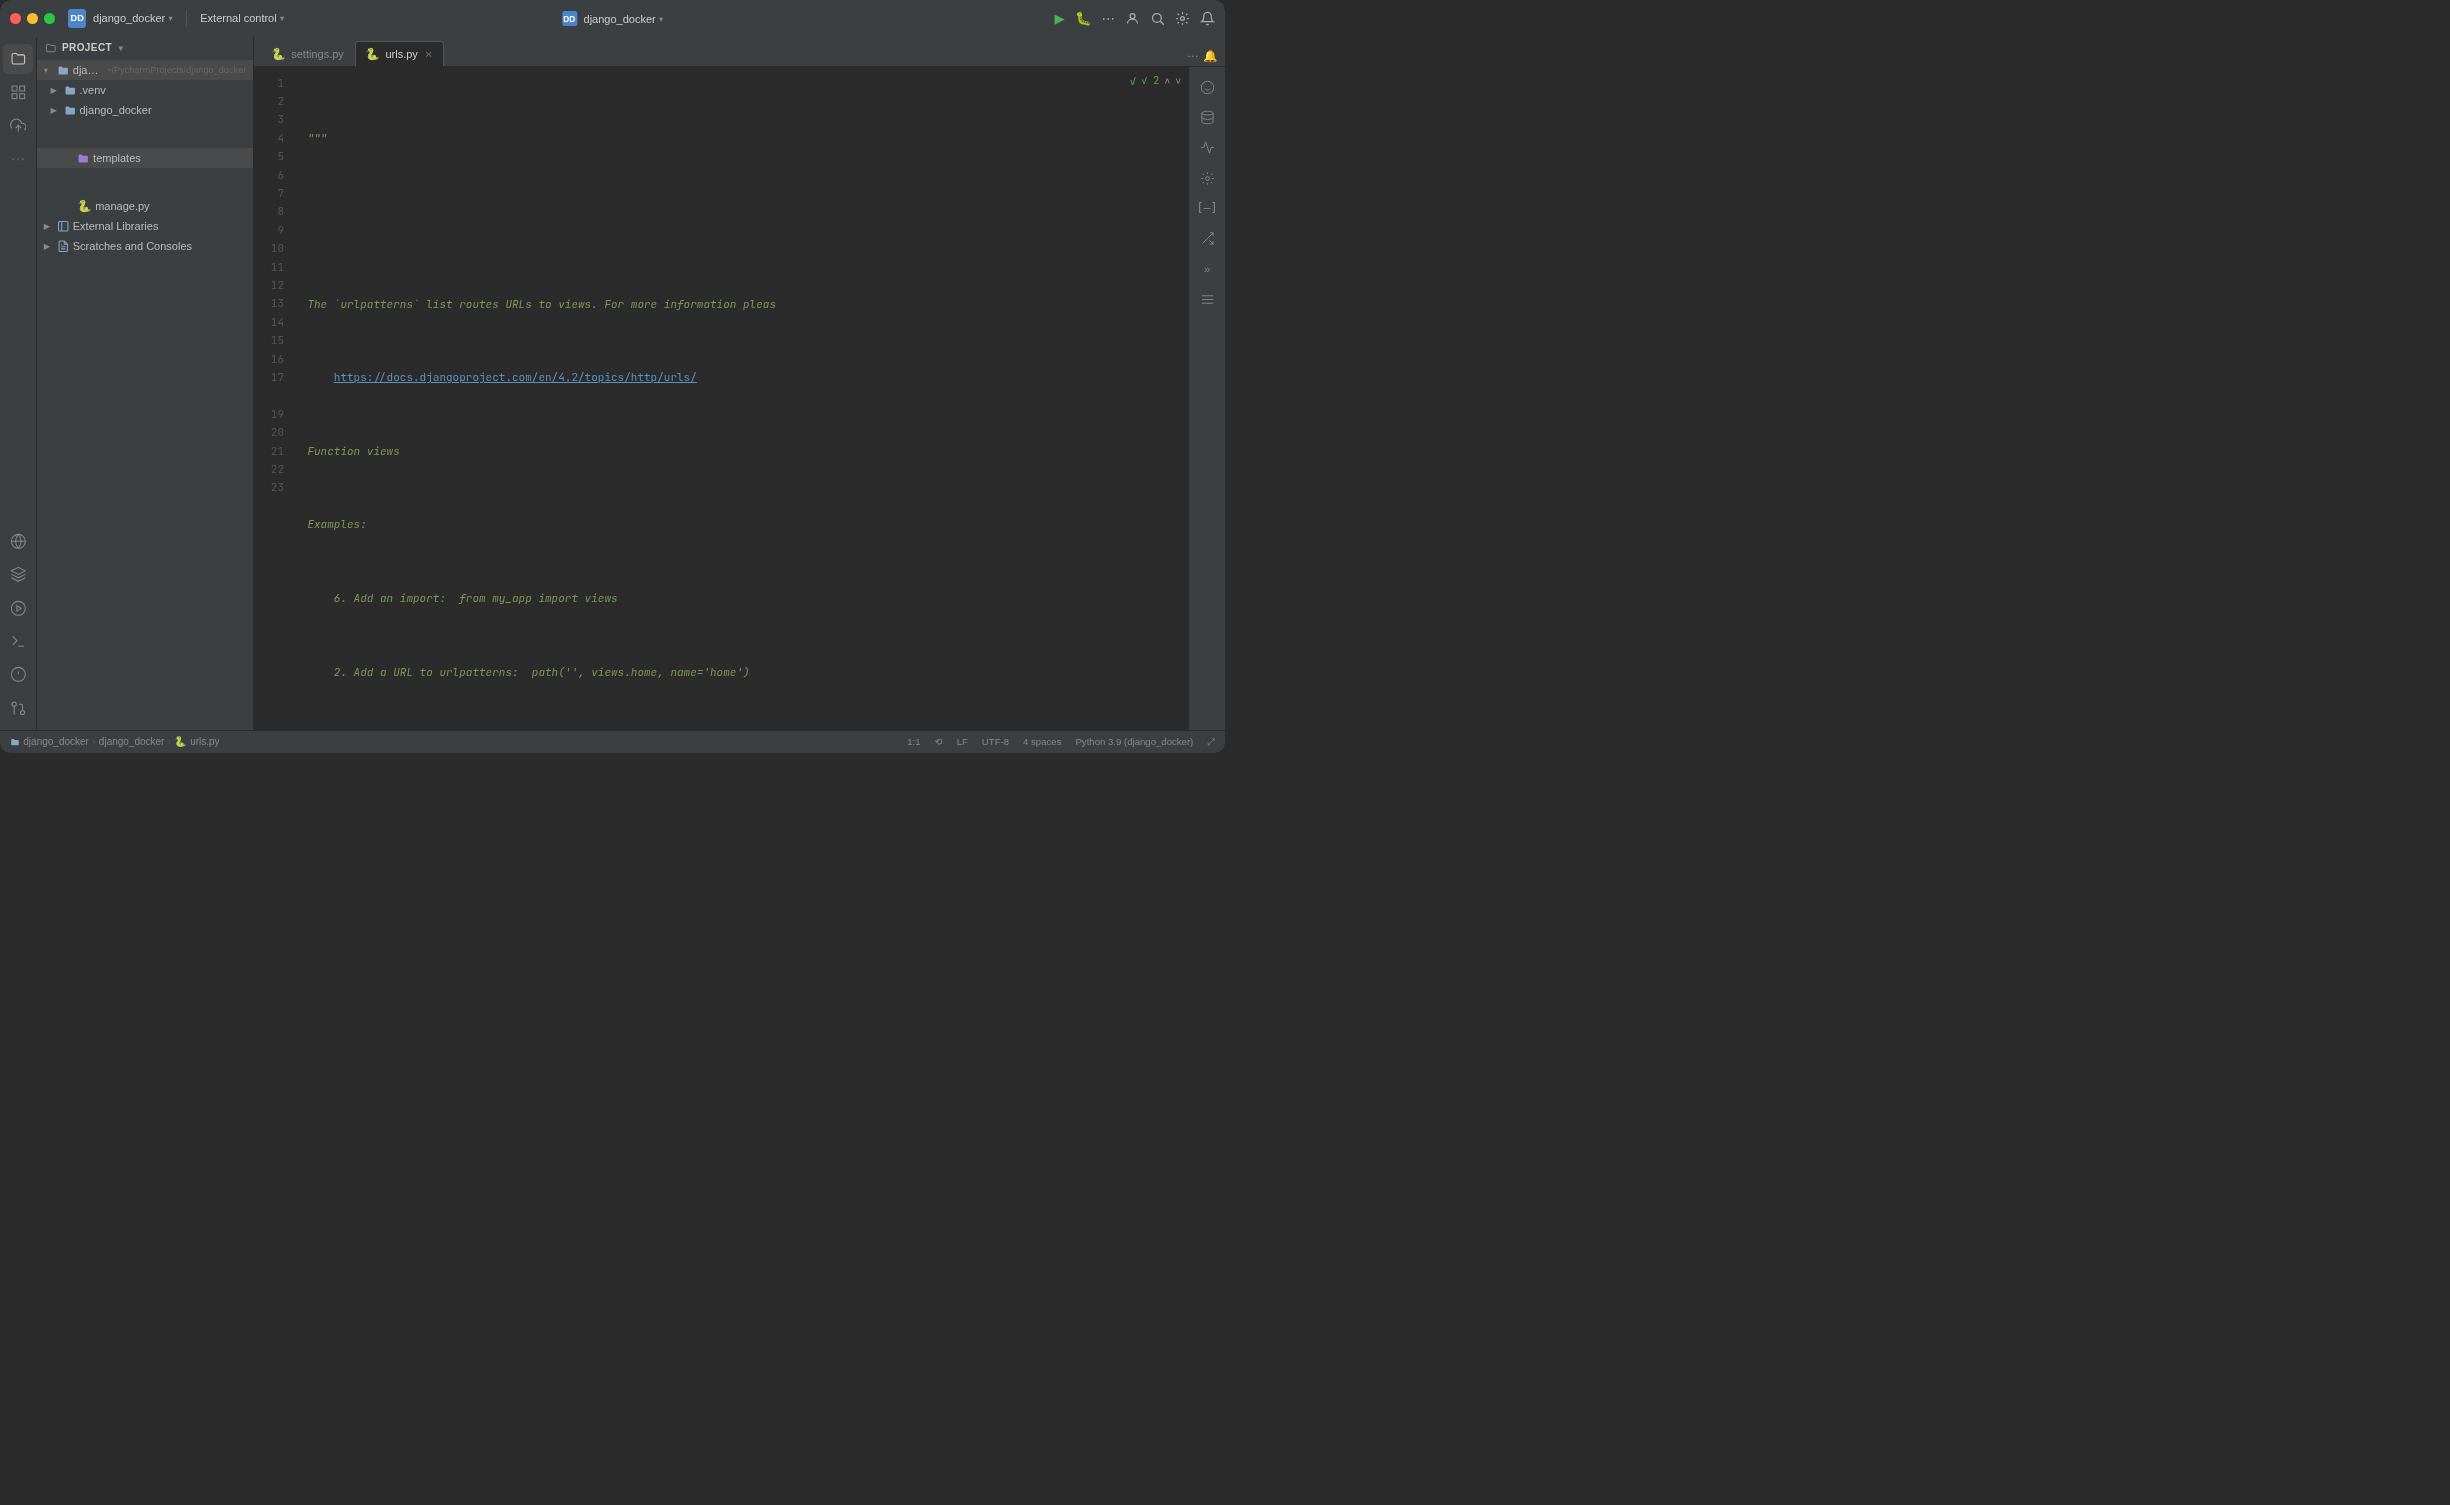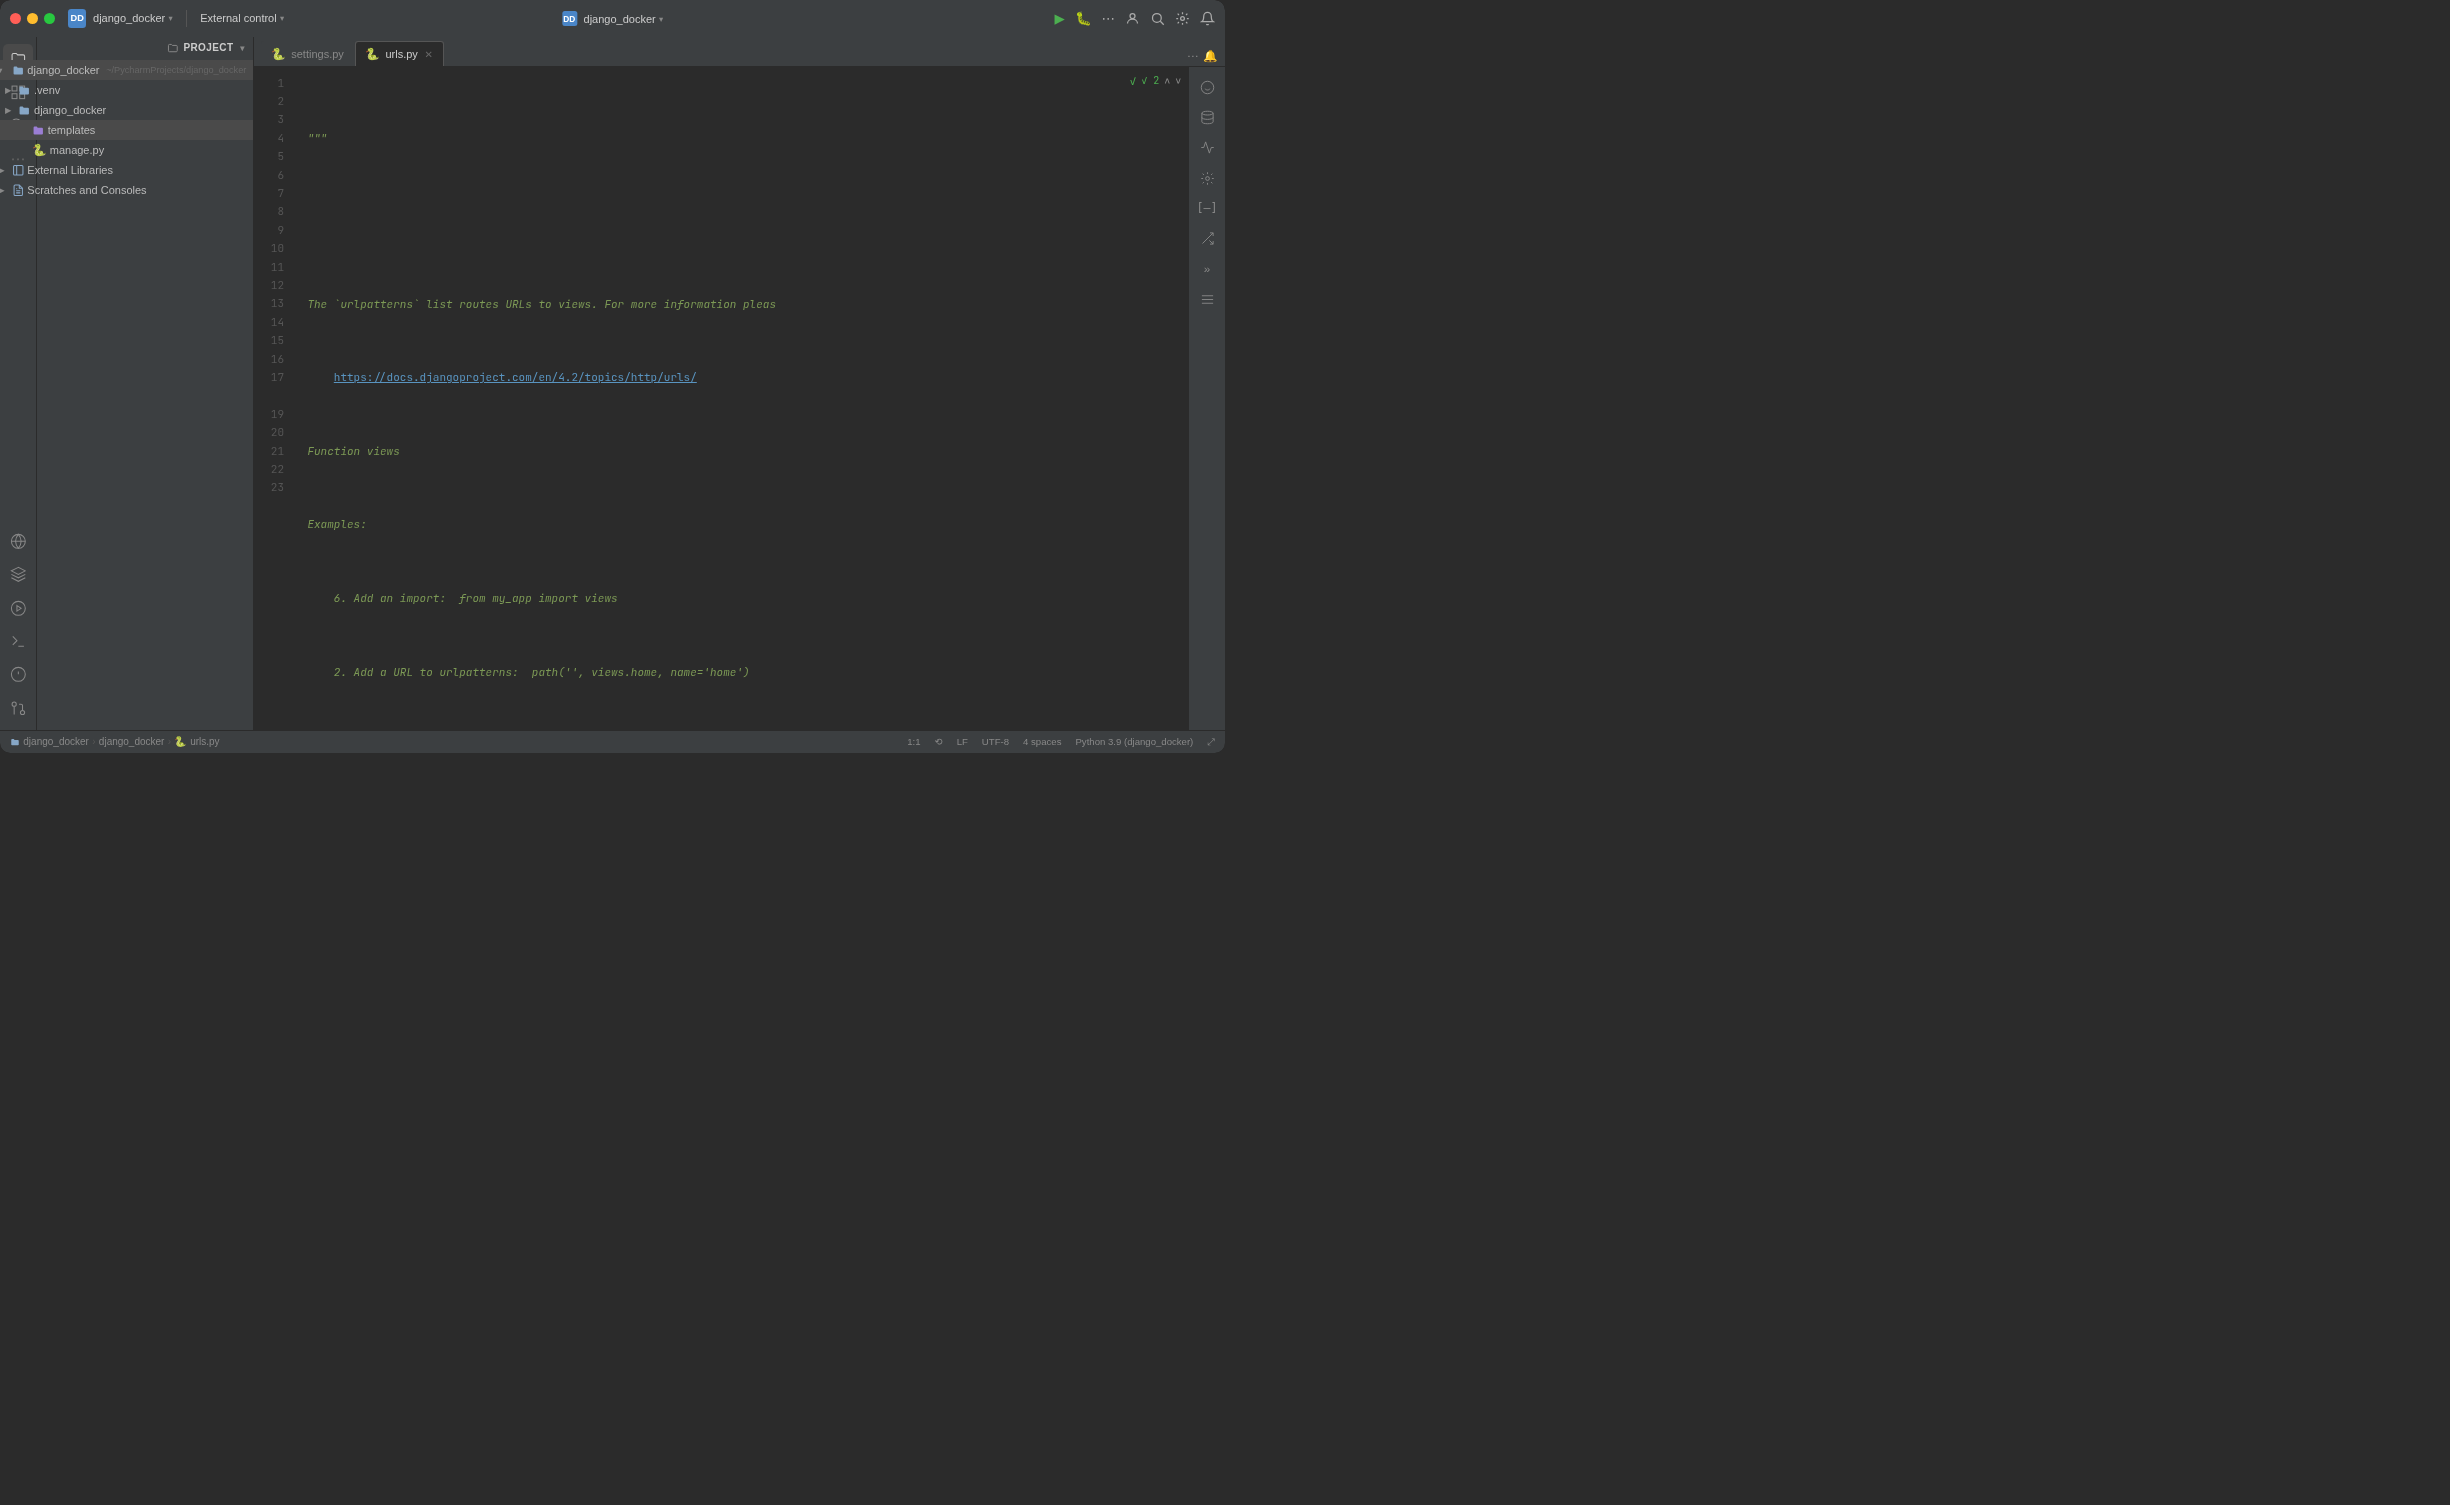--- a/index.html
+++ b/index.html
@@ -134,21 +134,20 @@
     }
     .ab-btn.active { color: #ccc; background: #4a4a4a; }
 
     
     .sidebar {
       width: 217px;
       background: #3c3f41;
       border-right: 0.8px solid #2b2b2b;
       display: flex;
       flex-direction: column;
-      align-items: flex-end;
     }
     .sidebar-header {
       display: flex;
       align-items: center;
       padding: 5px 8.3px;
       gap: 5px;
       color: #ccc;
       font-size: 10px;
       font-weight: 600;
       text-transform: uppercase;
@@ -182,21 +181,21 @@
       text-overflow: ellipsis;
     }
     .tree-item .item-path {
       color: #666;
       font-size: 9.2px;
       margin-left: 3.3px;
     }
 
     
     .indent-1 { padding-left: 13.4px; }
-    .indent-2 { padding-left: 27px; }
+    .indent-2 { padding-left: 27px; margin-top: 28px; }
 
     
     .editor-area {
       flex: 1;
       background: #2b2b2b;
       display: flex;
       flex-direction: column;
     }
 
     

